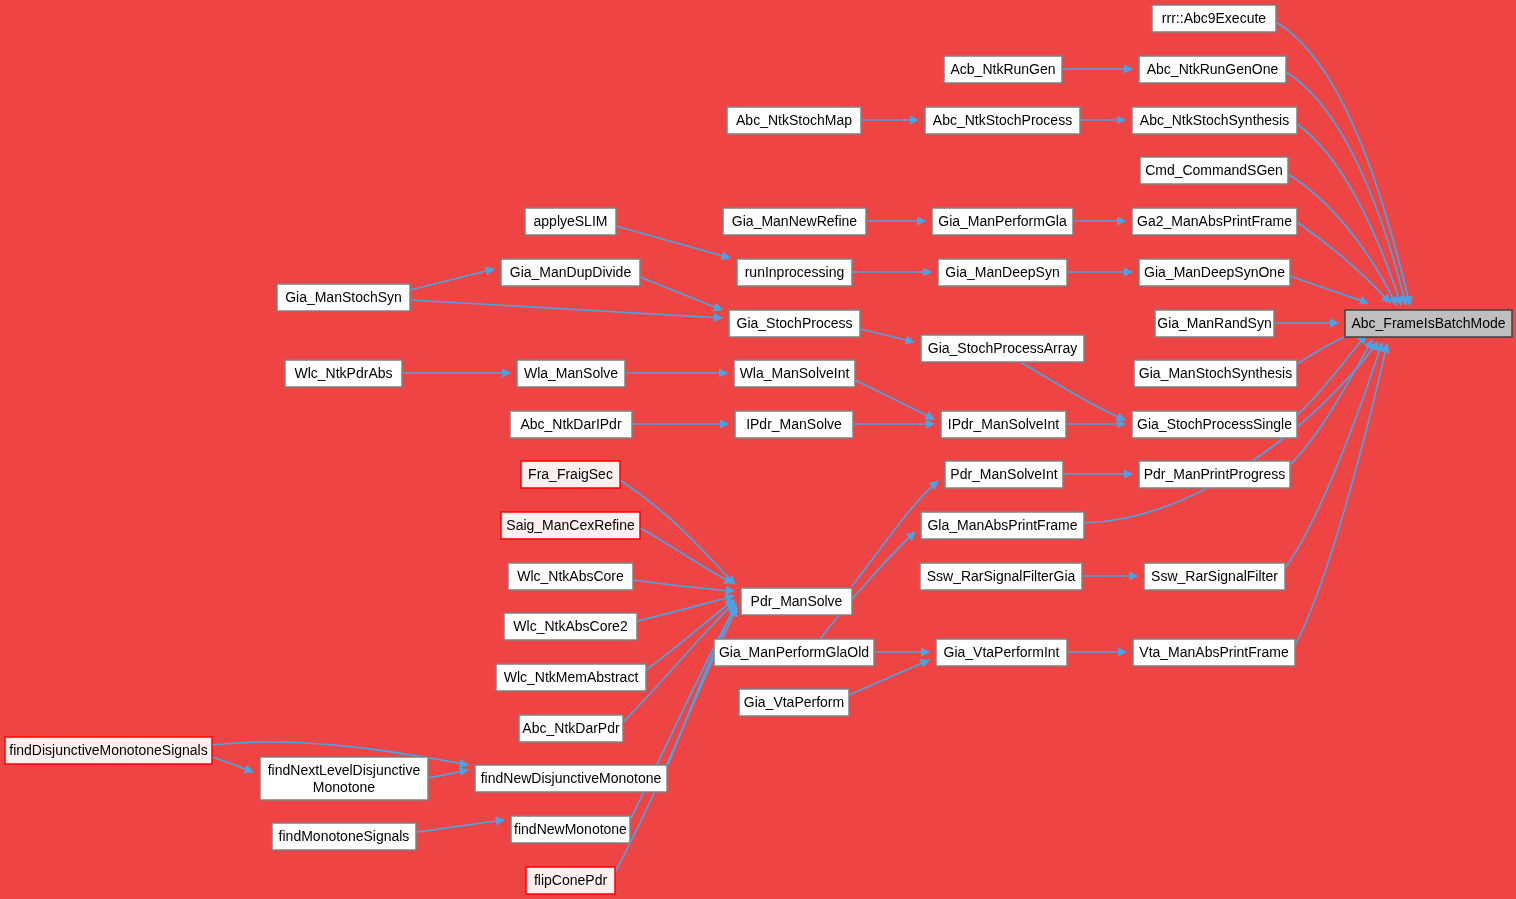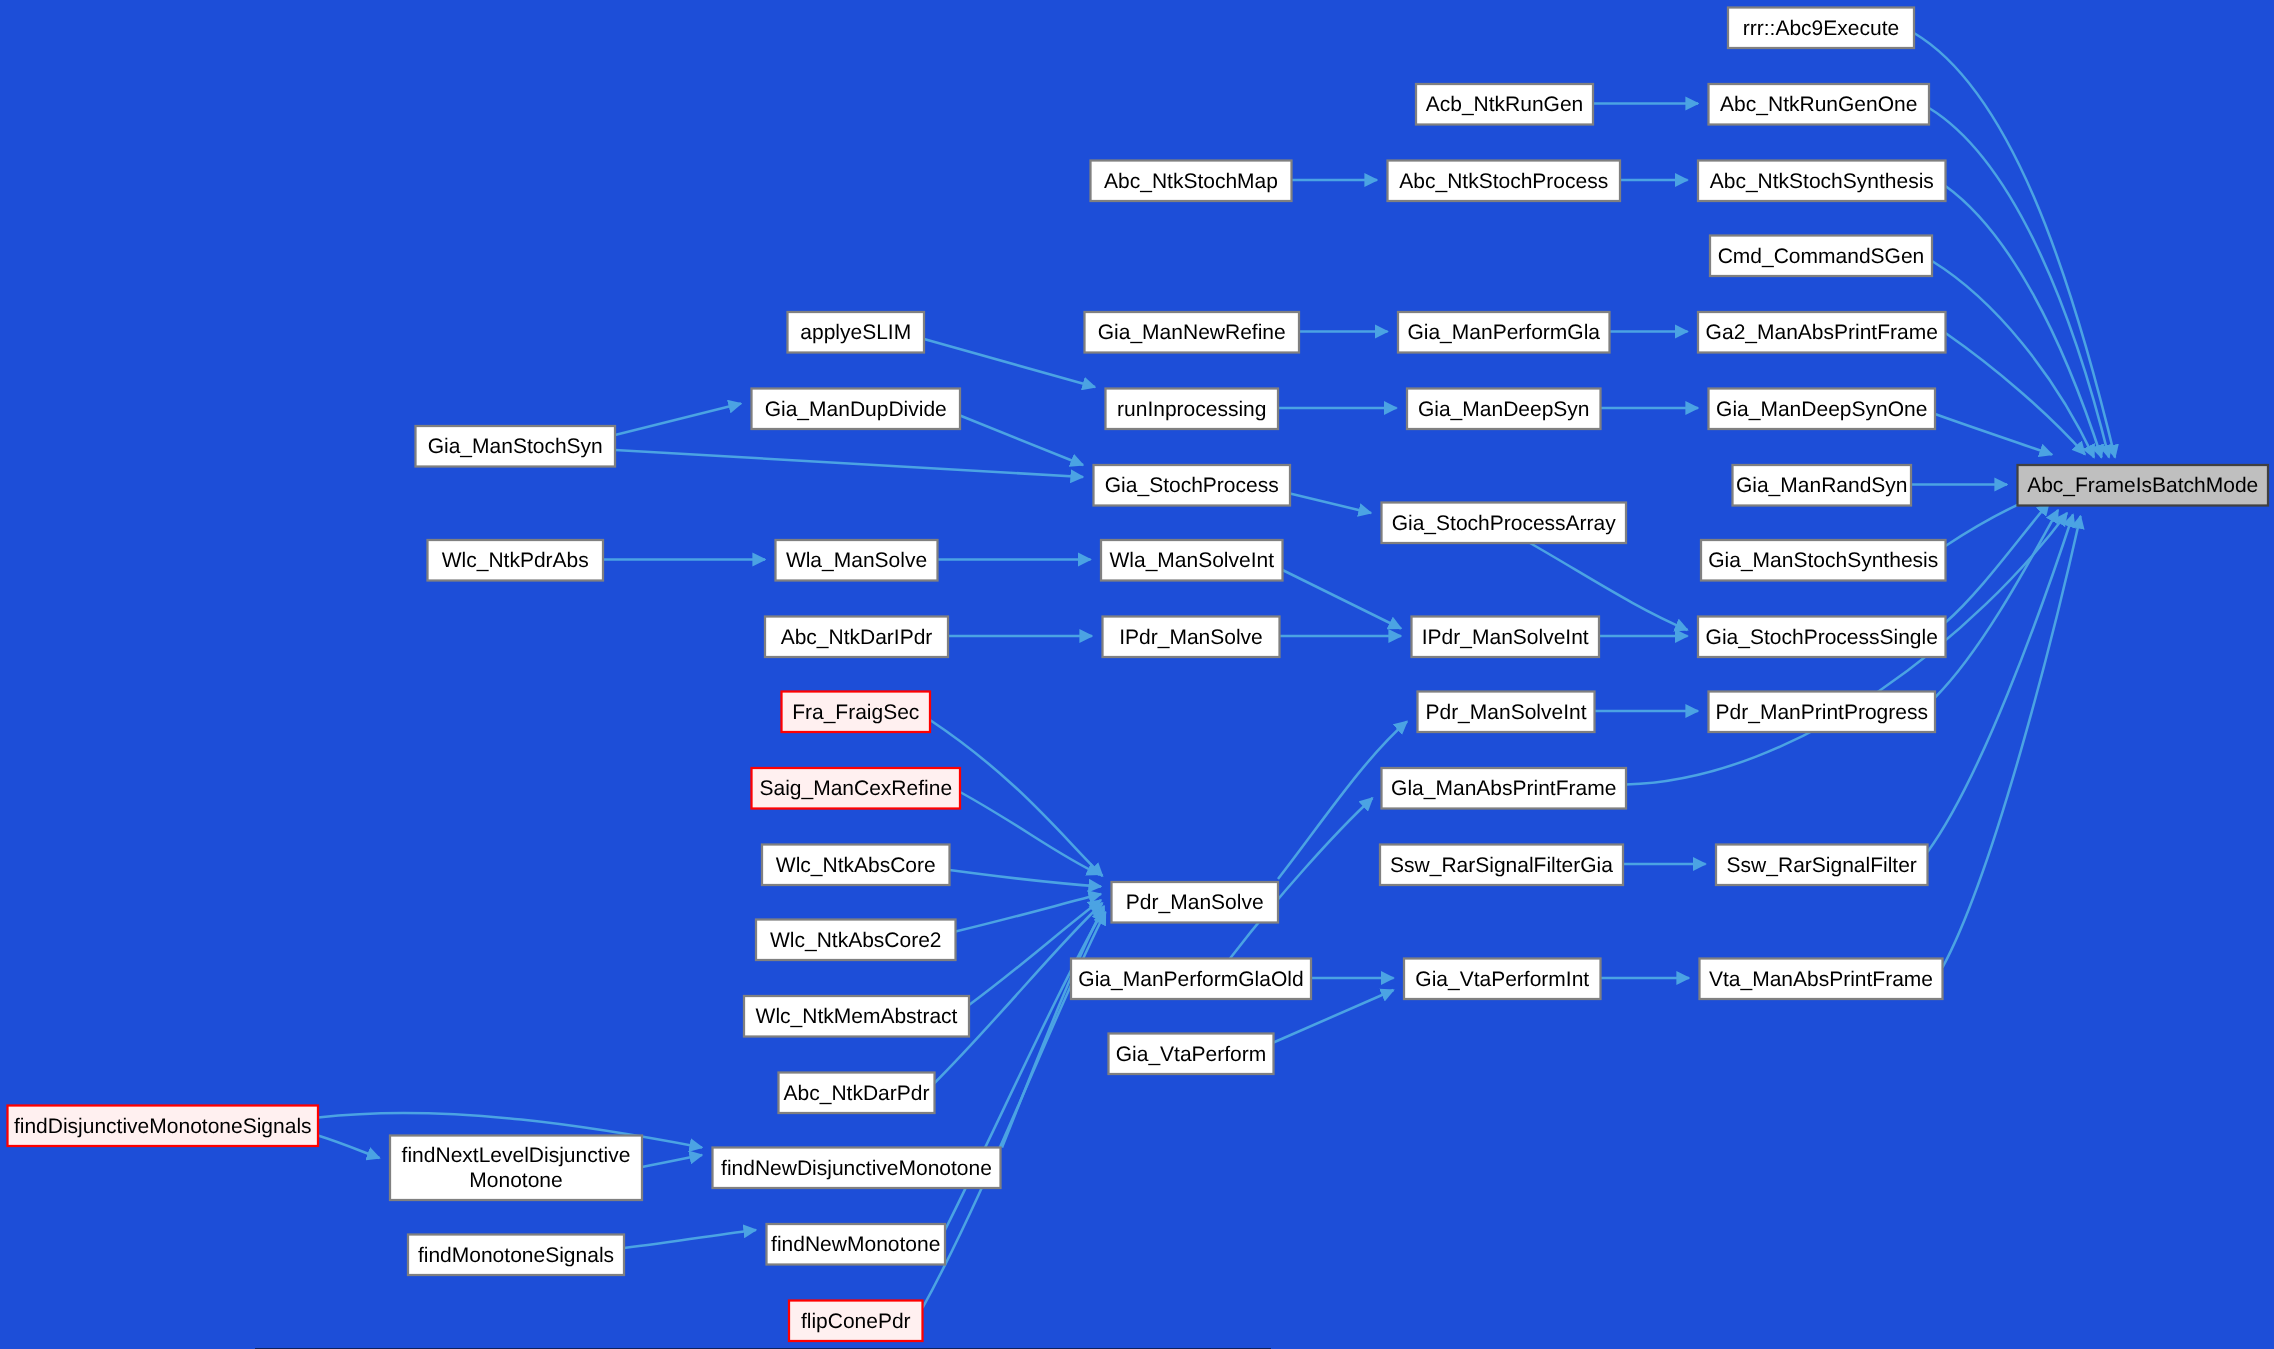--- a/index.html
+++ b/index.html
@@ -4,21 +4,21 @@
 <style>
   html, body {
     margin: 0;
     padding: 0;
     background: #000000;
   }
   #canvas-wrap {
     position: relative;
     width: 1516px;
     height: 899px;
-    background: #1d4ed8;
+    background: #ef4444;
     overflow: hidden;
     font-family: "Liberation Sans", sans-serif;
   }
   svg#graph {
     position: absolute;
     left: 0;
     top: 0;
     width: 1516px;
     height: 899px;
     display: block;

